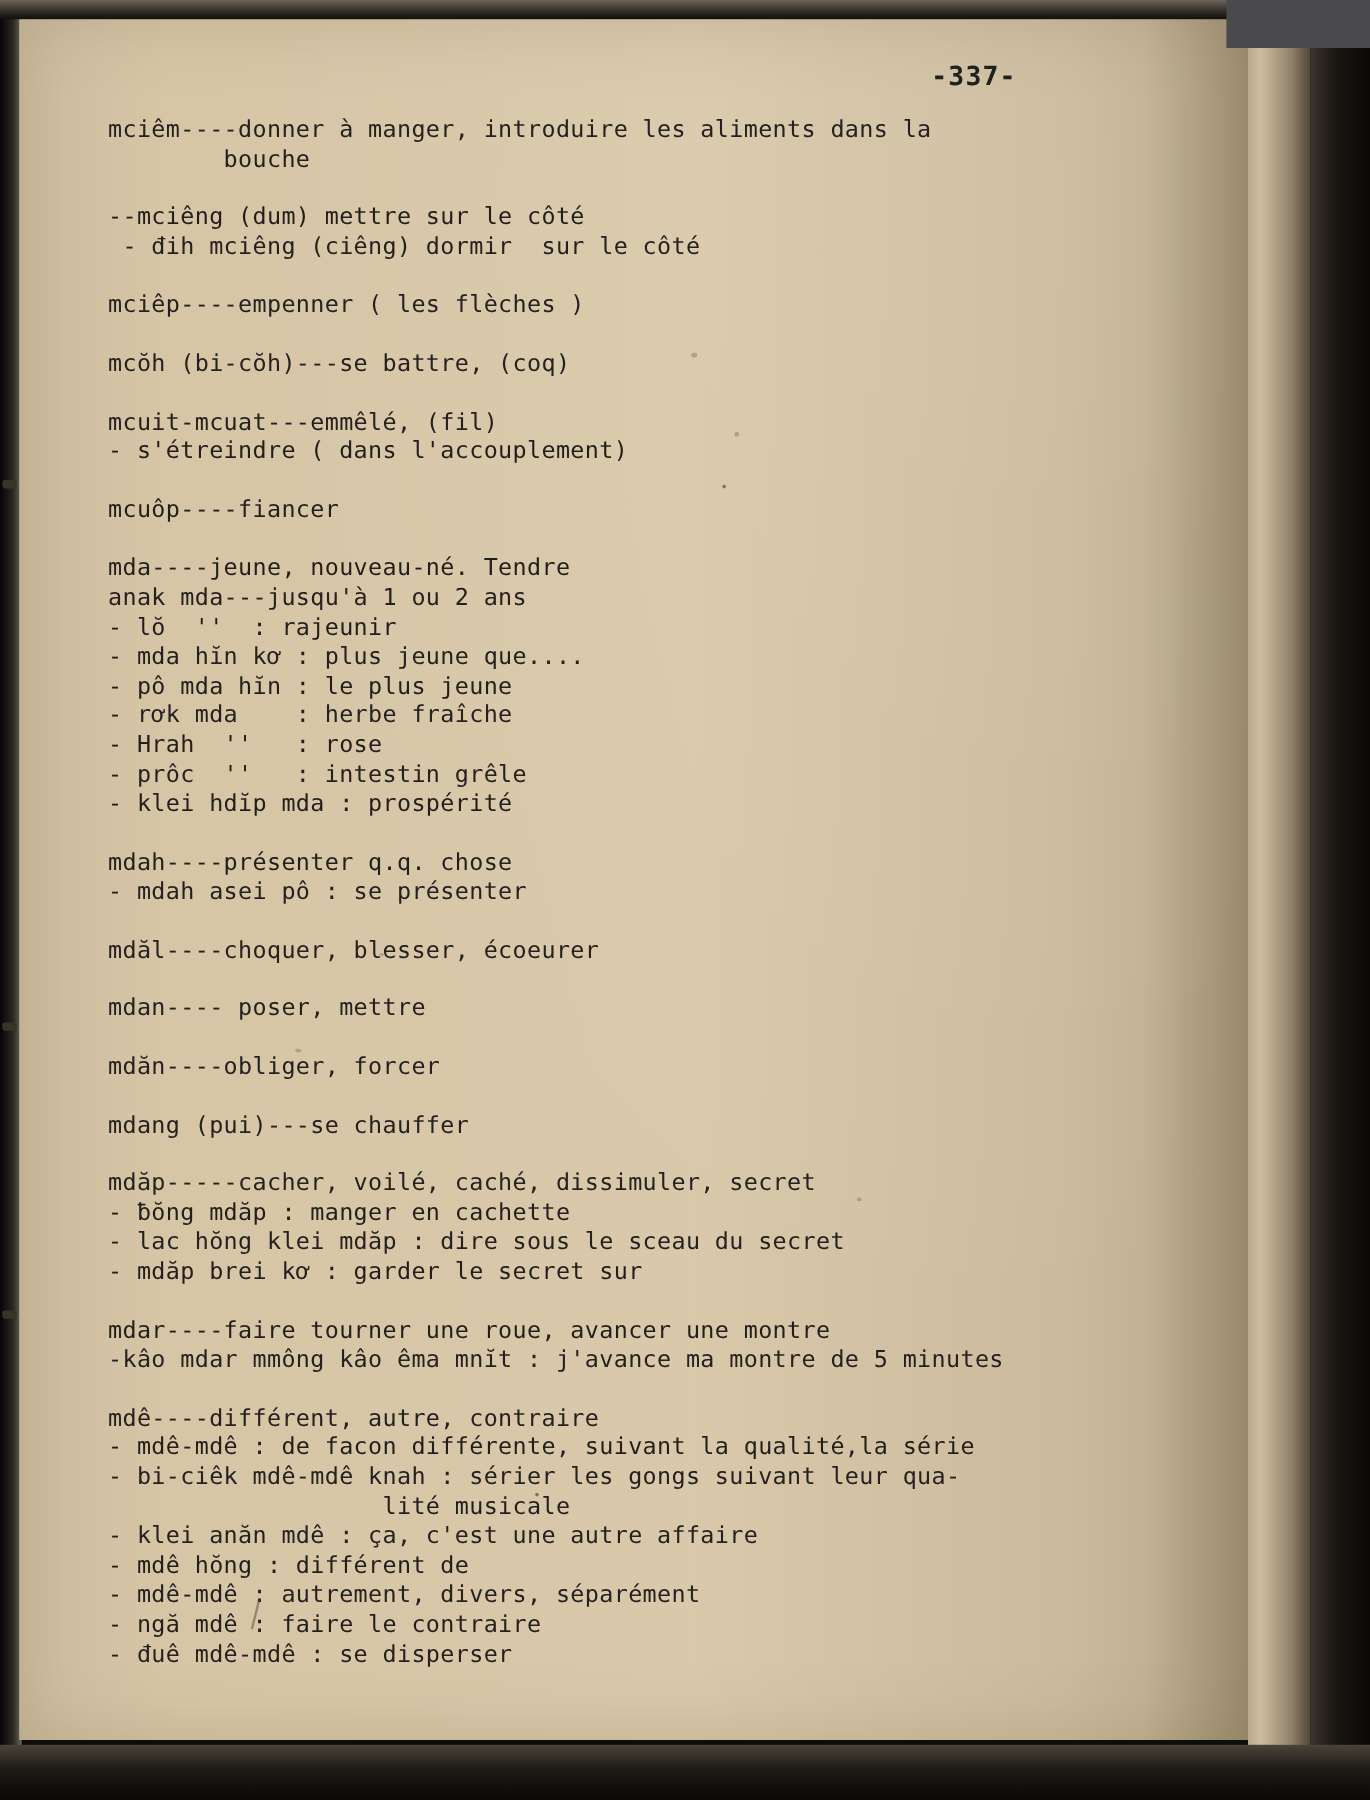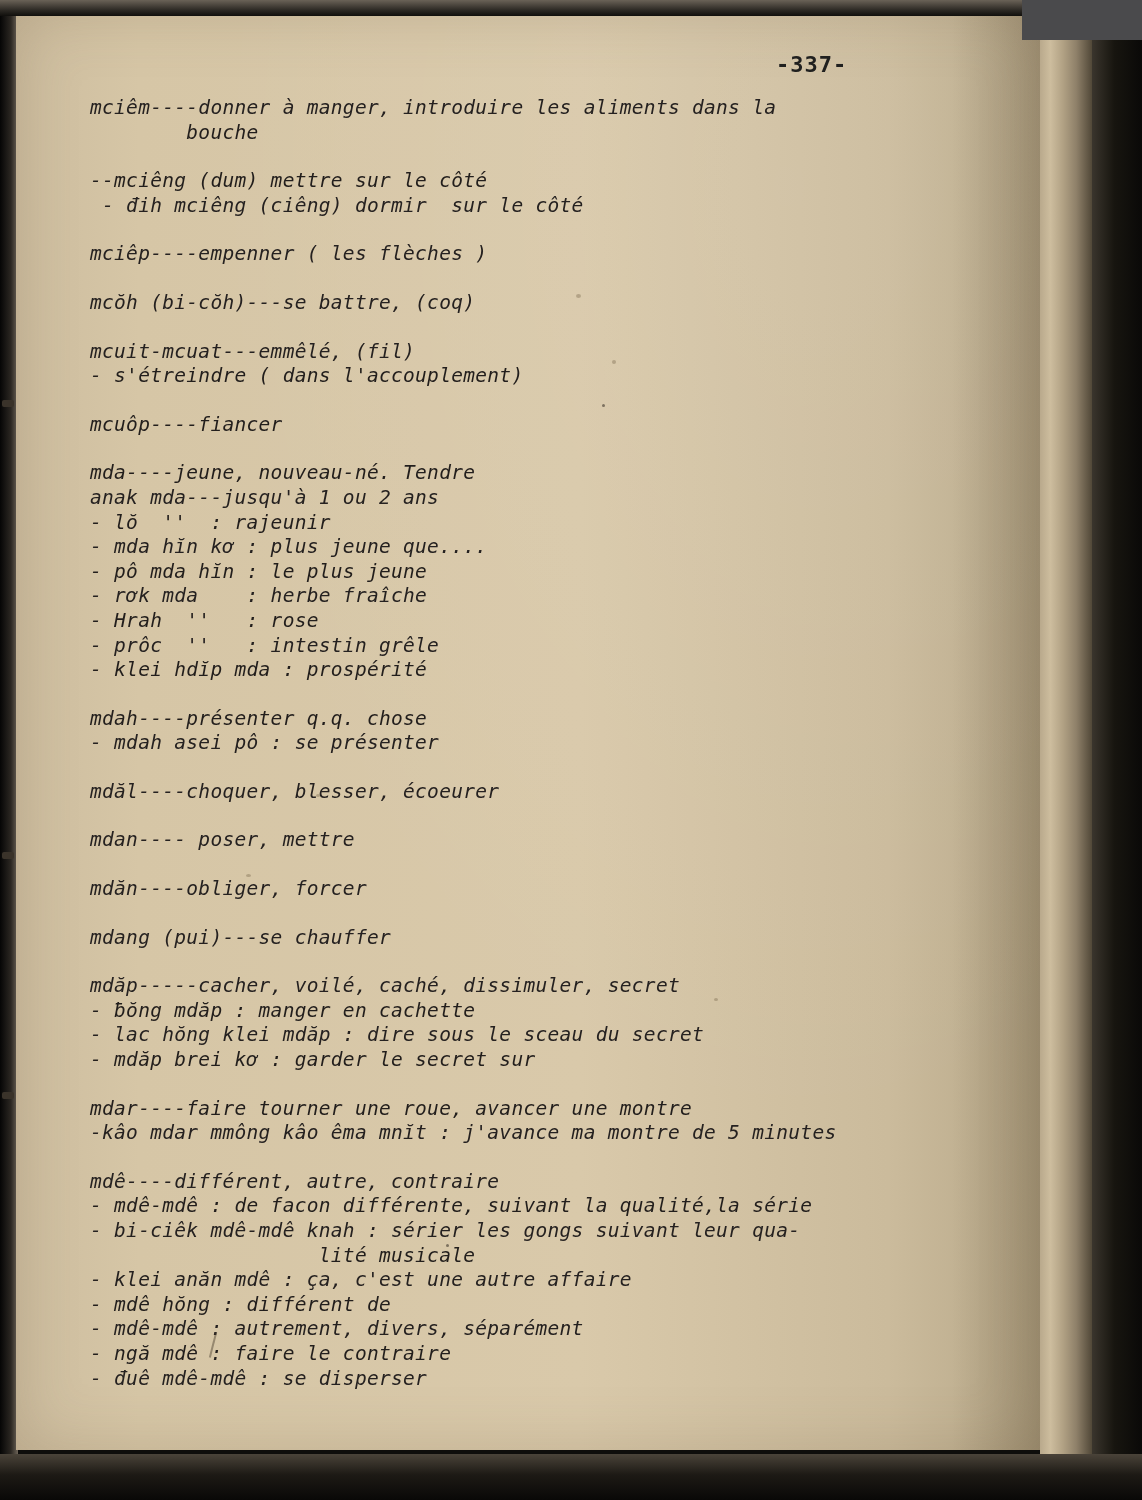--- a/index.html
+++ b/index.html
@@ -108,21 +108,21 @@
     left: 74px;
     top: 82px;
     width: 900px;
     font-size: 19.5px;
     line-height: 24.6px;
     color: #231f1c;
     white-space: pre;
     letter-spacing: 0.3px;
   }
   .gap { height: 24px; }
-  .line { white-space: pre; font-style: italic; }
+  .line { white-space: pre; }
 
   
   .line:nth-child(odd) { color: #252120; }
   .line:nth-child(even) { color: #221e1c; }
 
   
   .margin-mark {
     position: absolute;
     left: 2px;
     width: 12px; height: 7px;

